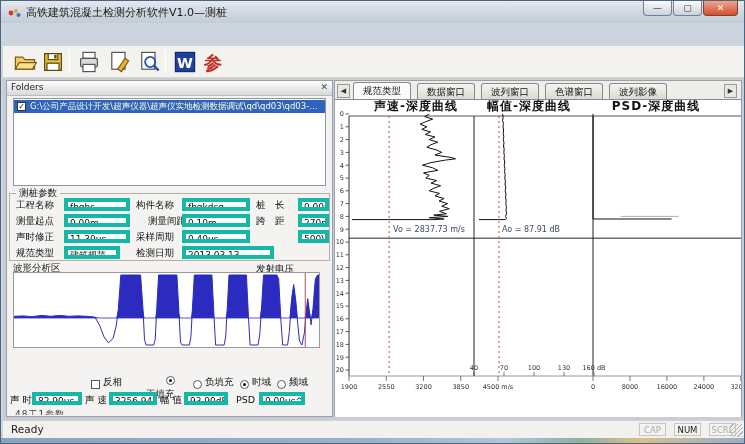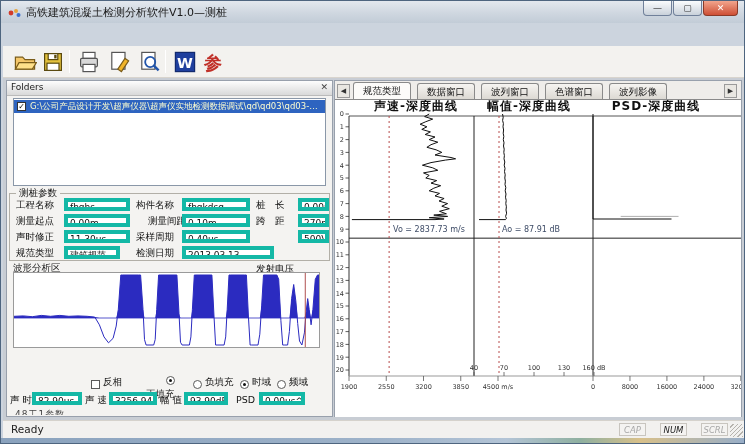--- a/index.html
+++ b/index.html
@@ -53,21 +53,21 @@
   .tab{position:absolute;top:2px;height:16px;padding:2px 9px 0 9px;font-size:9.5px;color:#111;
     border:1px solid #8a8a8a;border-bottom:none;border-radius:3px 3px 0 0;
     background:linear-gradient(#f6f4f1,#dcd9d3);white-space:nowrap;}
   .tab.active{background:#fcfbf9;top:1px;height:17px;z-index:3;}
   .tabarrow{position:absolute;top:3px;width:13px;height:14px;border:1px solid #9a9a9a;background:#e9e7e2;
     font-size:7px;line-height:13px;text-align:center;color:#333;}
   .chartarea{position:absolute;left:0;top:18px;width:406px;height:318px;background:#fff;border-top:1px solid #8a8a8a;}
   
   .statusbar{position:absolute;left:2px;top:419px;width:741px;height:18px;background:#f2f1ef;border-top:1px solid #d5d2cc;}
   .ready{position:absolute;left:8px;top:2px;font-size:10.5px;color:#222;}
-  .indics{position:absolute;right:16px;top:2px;display:flex;gap:14px;font-style:italic;}
+  .indics{position:absolute;right:8px;top:2px;display:flex;gap:8px;}
   .ind{width:27px;height:13px;border:1px solid #c8c5bf;background:#f4f3f1;font-size:8.5px;line-height:12px;text-align:center;color:#a8a8a8;}
   .ind.active{color:#222;}
   .grip{position:absolute;right:1px;bottom:1px;width:13px;height:13px;
     background:repeating-linear-gradient(135deg,transparent 0 2px,#b6b3ad 2px 3px);}
   .bottomframe{position:absolute;left:0;top:437px;width:100%;height:7px;
     background:linear-gradient(90deg,#8aa2bd 0%,#9db2c9 50%,#b3c4d6 68%,#8fb0a0 78%,#d8c08a 86%,#98aec8 100%);}
 </style>
 </head>
 <body>
 

